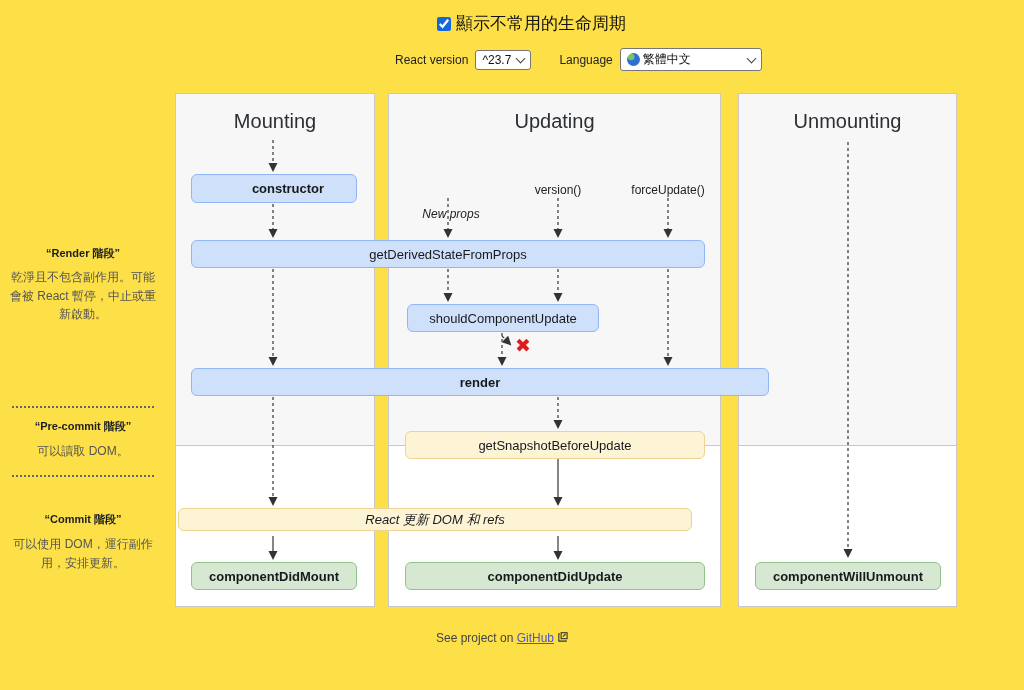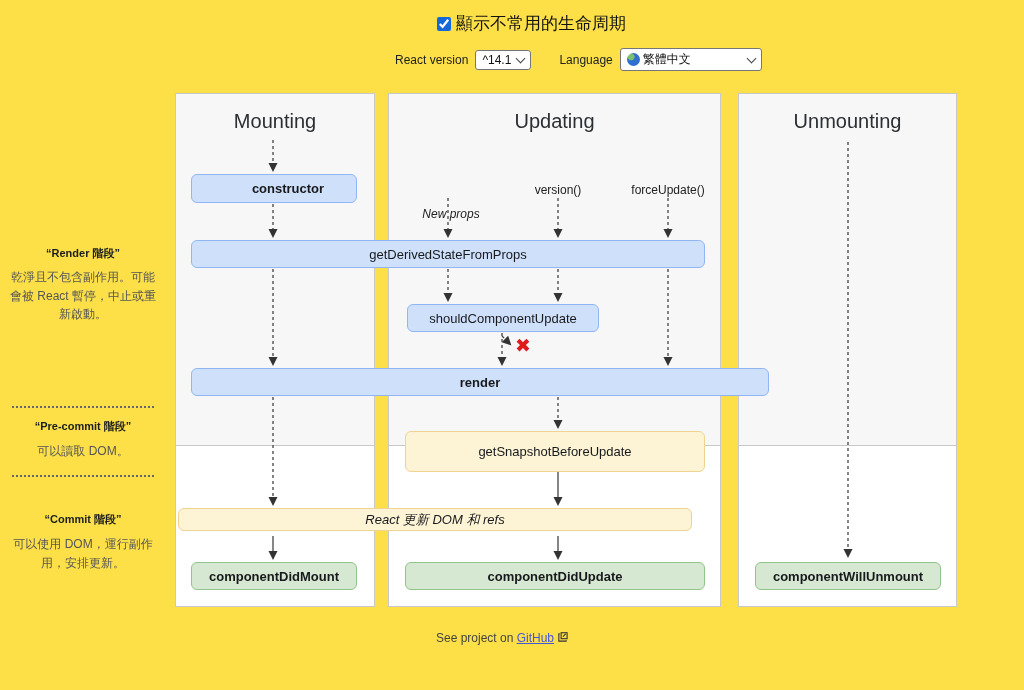--- a/index.html
+++ b/index.html
@@ -59,21 +59,21 @@
 <div class="page">
 
   <div class="title-row">
     <input type="checkbox" checked="" style="">
     <span class="title-text">顯示不常用的生命周期</span>
   </div>
 
   <div class="controls-row">
     <span>React version</span>
     <span class="select">
-      <span>^14.1</span>
+      <span>^23.7</span>
       <span class="chev"></span>
     </span>
     <span class="ctrl-gap"></span>
     <span>Language</span>
     <span class="select lang">
       <span class="lang-left">
         <span class="globe"></span>
         <span>繁體中文</span>
       </span>
       <span class="chev"></span>
@@ -128,21 +128,21 @@
   </svg>
 
   <div class="trigger italic" style="left:451px;margin-top:24px;">New props</div>
   <div class="trigger" style="left:558px;">version()</div>
   <div class="trigger" style="left:668px;">forceUpdate()</div>
 
   <div class="box blue bold" style="left:191px;top:174px;width:166px;height:29px;padding-left:28px;">constructor</div>
   <div class="box blue" style="left:191px;top:240px;width:514px;height:28px;">getDerivedStateFromProps</div>
   <div class="box blue" style="left:407px;top:304px;width:192px;height:28px;">shouldComponentUpdate</div>
   <div class="box blue bold" style="left:191px;top:368px;width:578px;height:28px;">render</div>
-  <div class="box yellow" style="left:405px;top:431px;width:300px;height:41px;">getSnapshotBeforeUpdate</div>
+  <div class="box yellow" style="left:405px;top:431px;width:300px;height:28px;">getSnapshotBeforeUpdate</div>
   <div class="box yellow italic" style="left:178px;top:508px;width:514px;height:23px;">React 更新 DOM 和 refs</div>
   <div class="box green bold" style="left:191px;top:562px;width:166px;height:28px;">componentDidMount</div>
   <div class="box green bold" style="left:405px;top:562px;width:300px;height:28px;">componentDidUpdate</div>
   <div class="box green bold" style="left:755px;top:562px;width:186px;height:28px;">componentWillUnmount</div>
 
   <span class="red-x">✖</span>
 
   <div class="footer">
     <span>See project on</span>
     <a>GitHub</a><svg class="ext-ico" width="11" height="11" viewBox="0 0 12 12">

